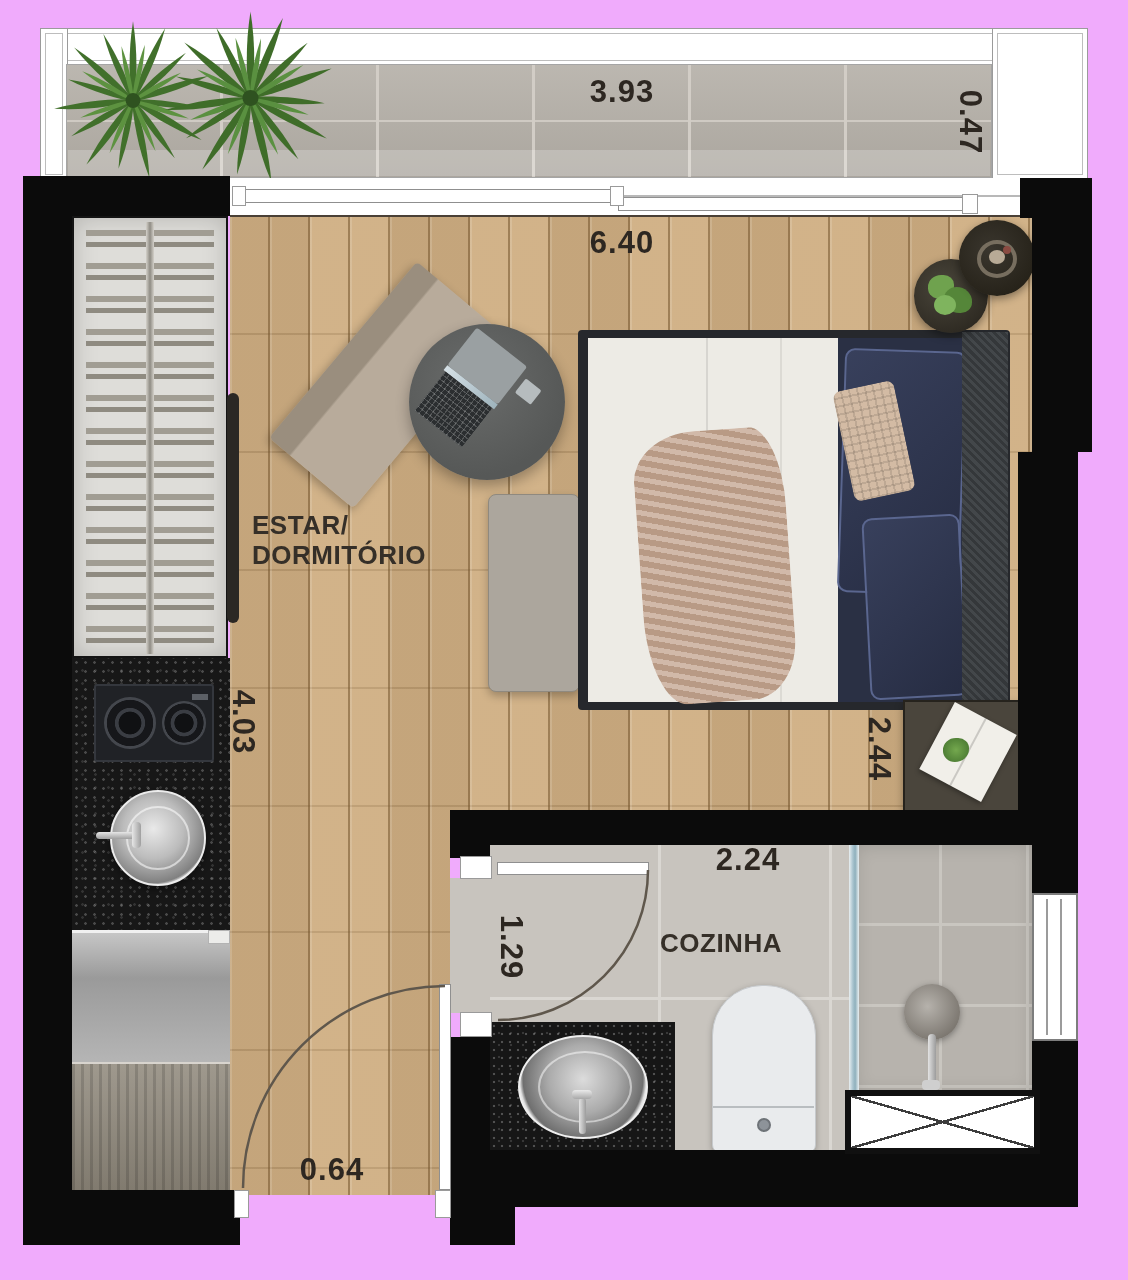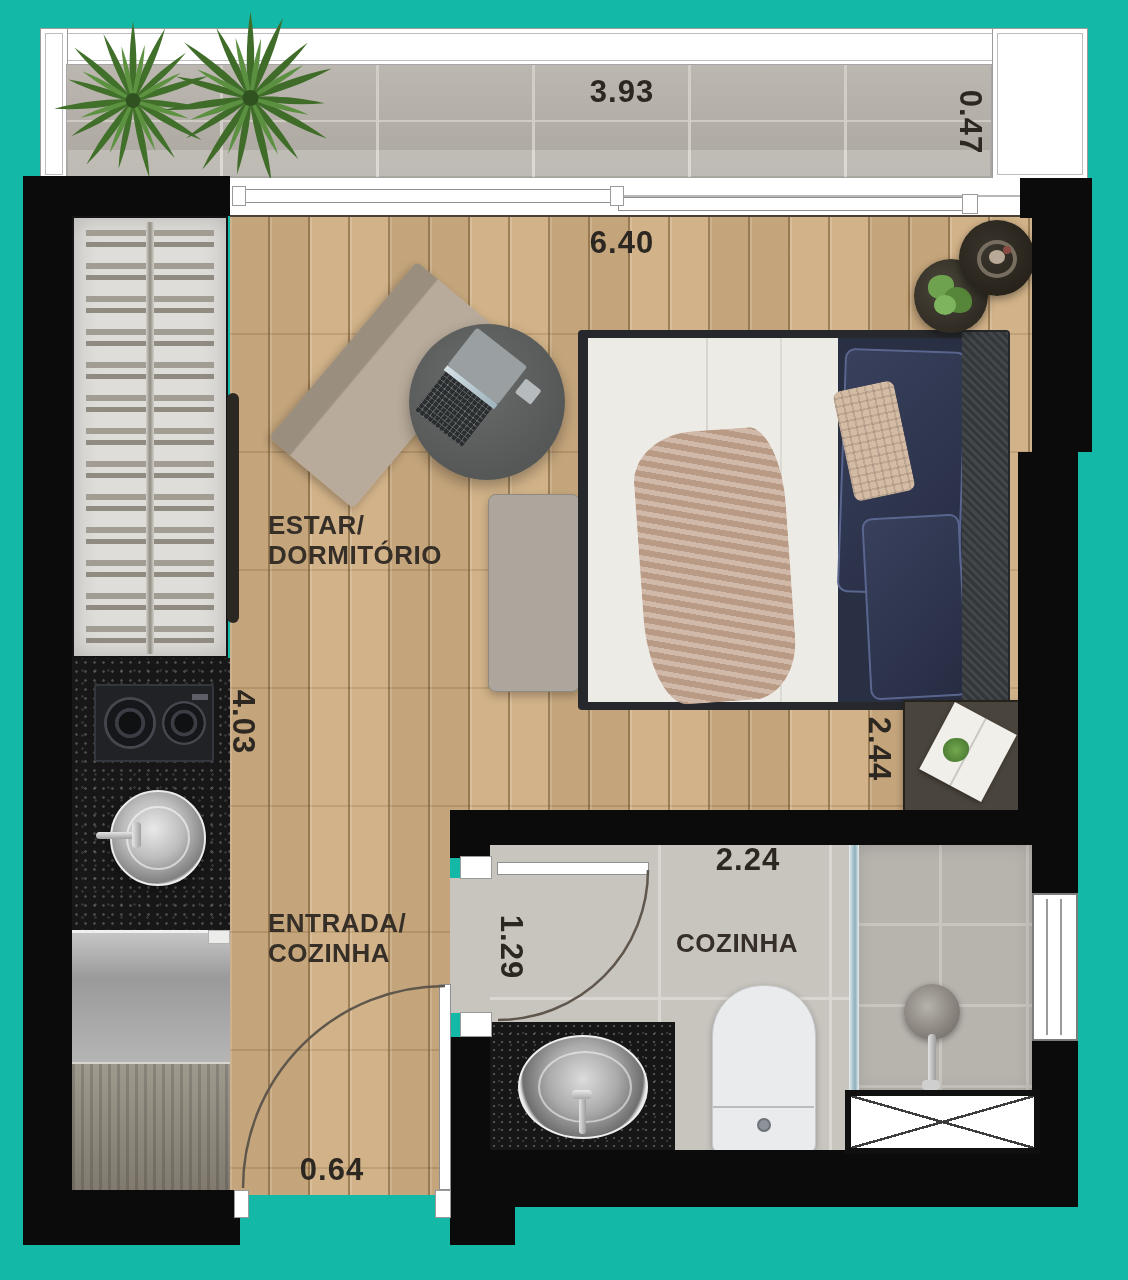--- a/index.html
+++ b/index.html
@@ -1,25 +1,25 @@
 <!DOCTYPE html>
 <html><head>
 <meta charset="utf-8">
 <style>
   html,body{margin:0;padding:0;background:#ffffff;}
-  .plan{position:relative;width:1128px;height:1280px;background:#14b8a6;overflow:hidden;
+  .plan{position:relative;width:1128px;height:1280px;background:#f0abfc;overflow:hidden;
         font-family:"Liberation Sans", sans-serif;}
   .abs{position:absolute;}
   .wall{position:absolute;background:#0b0b0b;}
   .rail{position:absolute;background:#ffffff;border:1.5px solid #9b9b9b;box-sizing:border-box;}
   .rail::before{content:"";position:absolute;inset:4px;border:1px solid #bdbdbd;}
   .dim{position:absolute;font-weight:bold;font-size:31px;color:#2d2721;letter-spacing:1px;
        transform:translate(-50%,-50%);white-space:nowrap;}
   .dim.v{transform:translate(-50%,-50%) rotate(90deg);}
-  .room-label{position:absolute;font-weight:bold;font-size:26px;color:#352f28;line-height:30px;letter-spacing:.5px;white-space:nowrap;margin-left:16px;}
+  .room-label{position:absolute;font-weight:bold;font-size:26px;color:#352f28;line-height:30px;letter-spacing:.5px;white-space:nowrap;}
   .wood{position:absolute;background-color:#cfae82;
     background-image:
       repeating-linear-gradient(90deg, rgba(255,255,255,.14) 0 2px, rgba(255,255,255,0) 2px 40px),
       repeating-linear-gradient(90deg, rgba(0,0,0,0) 0 38px, rgba(116,85,45,.55) 38px 40px),
       repeating-linear-gradient(90deg, rgba(0,0,0,.05) 0 80px, rgba(255,255,255,.06) 80px 160px),
       repeating-linear-gradient(180deg, rgba(0,0,0,0) 0 116px, rgba(116,85,45,.22) 116px 118px);}
   .tilebath{position:absolute;background-color:#c8c4be;
     background-image:
       repeating-linear-gradient(90deg, rgba(0,0,0,0) 0 168px, #dad7d2 168px 171px),
       repeating-linear-gradient(180deg, rgba(0,0,0,0) 0 152px, #dad7d2 152px 155px);}
@@ -269,19 +269,15 @@
   <div class="dim v" style="left:243px;top:722px;">4.03</div>
   <div class="dim v" style="left:879px;top:749px;">2.44</div>
   <div class="dim" style="left:748px;top:860px;">2.24</div>
   <div class="dim v" style="left:511px;top:947px;">1.29</div>
   <div class="dim" style="left:332px;top:1170px;">0.64</div>
 
   <div class="room-label" style="left:252px;top:510px;">
     <div>ESTAR/</div>
     <div>DORMITÓRIO</div>
   </div>
-  <div class="room-label" style="left:252px;top:908px;">
-    <div>ENTRADA/</div>
-    <div>COZINHA</div>
-  </div>
   <div class="room-label" style="left:660px;top:928px;">COZINHA</div>
 
 </div>
 
 </body></html>

